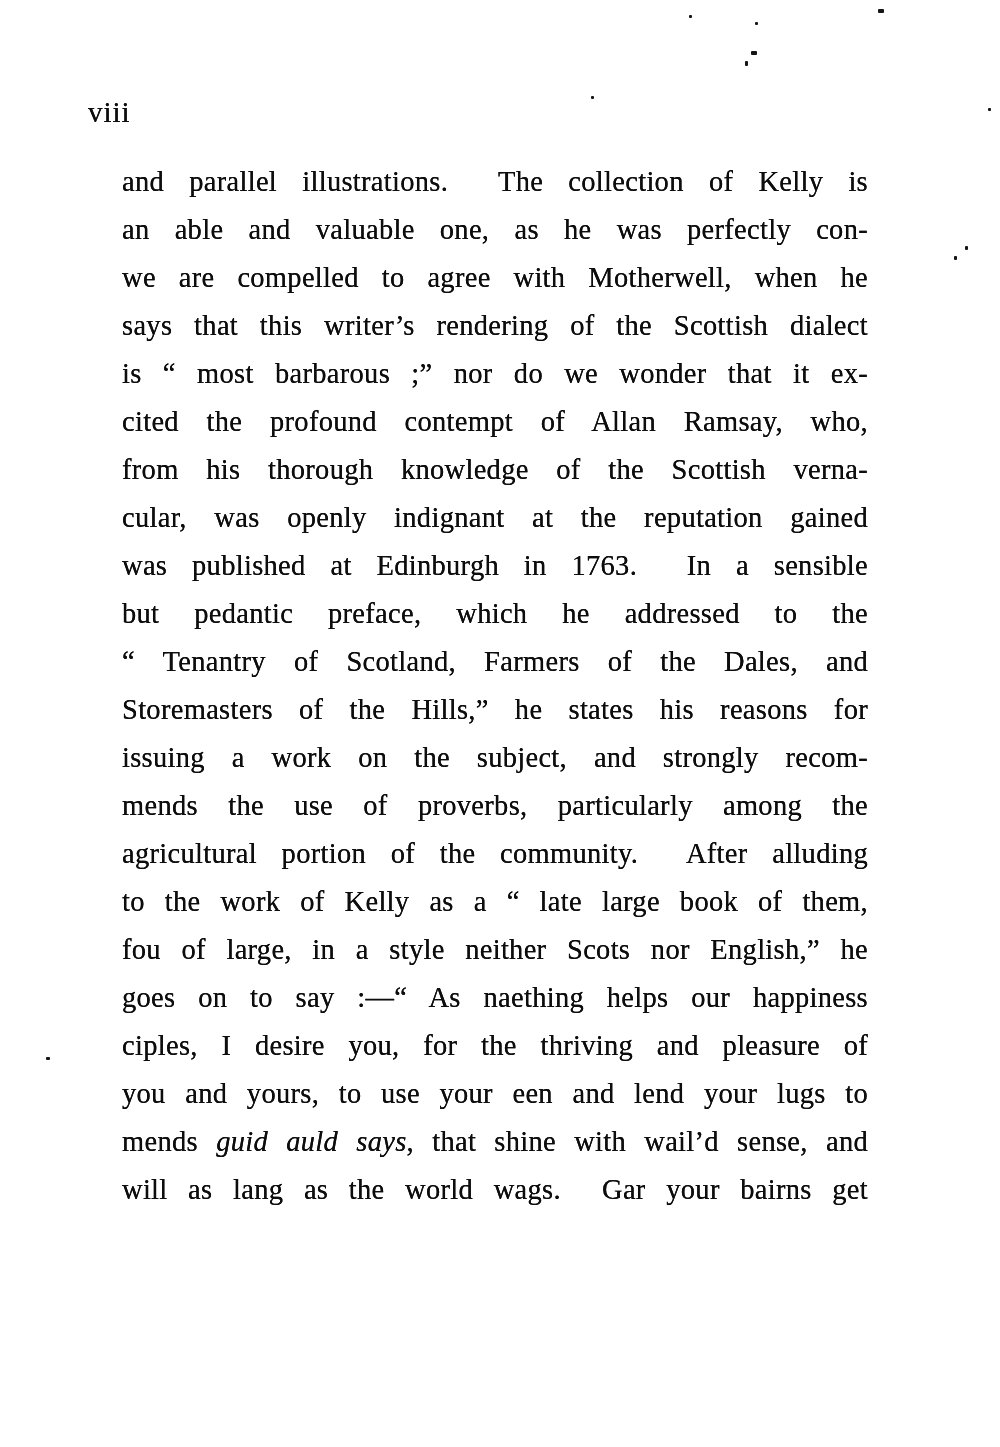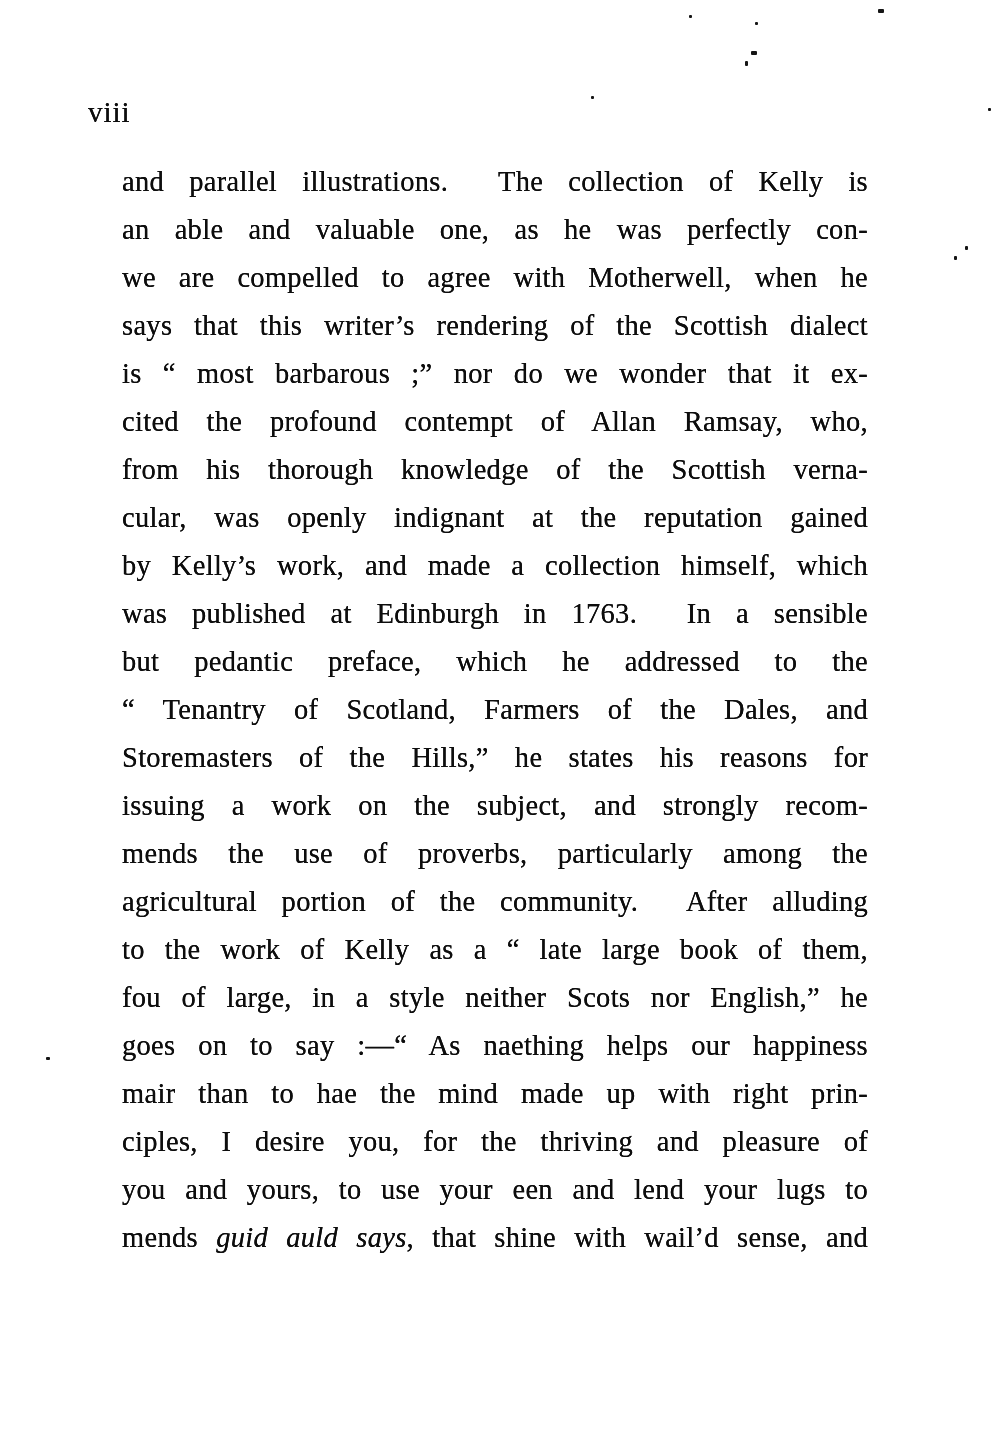--- a/index.html
+++ b/index.html
@@ -81,32 +81,30 @@
 
   <main class="body-text">
       <div class="line"><span>and parallel illustrations.&nbsp; The collection of Kelly is</span></div>
       <div class="line"><span>an able and valuable one, as he was perfectly con-</span></div>
       <div class="line"><span>we are compelled to agree with Motherwell, when he</span></div>
       <div class="line"><span>says that this writer’s rendering of the Scottish dialect</span></div>
       <div class="line"><span>is “ most barbarous ;” nor do we wonder that it ex-</span></div>
       <div class="line"><span>cited the profound contempt of Allan Ramsay, who,</span></div>
       <div class="line"><span>from his thorough knowledge of the Scottish verna-</span></div>
       <div class="line"><span>cular, was openly indignant at the reputation gained</span></div>
-      <div class="line"><span>by Kelly’s work, and made a collection himself, which</span></div>
       <div class="line"><span>was published at Edinburgh in 1763.&nbsp; In a sensible</span></div>
       <div class="line"><span>but pedantic preface, which he addressed to the</span></div>
       <div class="line"><span>“ Tenantry of Scotland, Farmers of the Dales, and</span></div>
       <div class="line"><span>Storemasters of the Hills,” he states his reasons for</span></div>
       <div class="line"><span>issuing a work on the subject, and strongly recom-</span></div>
       <div class="line"><span>mends the use of proverbs, particularly among the</span></div>
       <div class="line"><span>agricultural portion of the community.&nbsp; After alluding</span></div>
       <div class="line"><span>to the work of Kelly as a “ late large book of them,</span></div>
       <div class="line"><span>fou of large, in a style neither Scots nor English,” he</span></div>
       <div class="line"><span>goes on to say :—“ As naething helps our happiness</span></div>
-      <div class="line"><span>mair than to hae the mind made up with right prin-</span></div>
       <div class="line"><span>ciples, I desire you, for the thriving and pleasure of</span></div>
       <div class="line"><span>you and yours, to use your een and lend your lugs to</span></div>
       <div class="line"><span>mends </span><i>guid auld says</i><span>, that shine with wail’d sense, and</span></div>
       <div class="line"><span>will as lang as the world wags.&nbsp; Gar your bairns get</span></div>
     </main>
 
   <div class="speck" style="left:689px; top:15px;  width:3px; height:3px;"></div>
   <div class="speck" style="left:755px; top:22px;  width:3px; height:3px;"></div>
   <div class="speck" style="left:751px; top:51px;  width:6px; height:4px;"></div>
   <div class="speck" style="left:745px; top:61px;  width:3px; height:5px;"></div>

